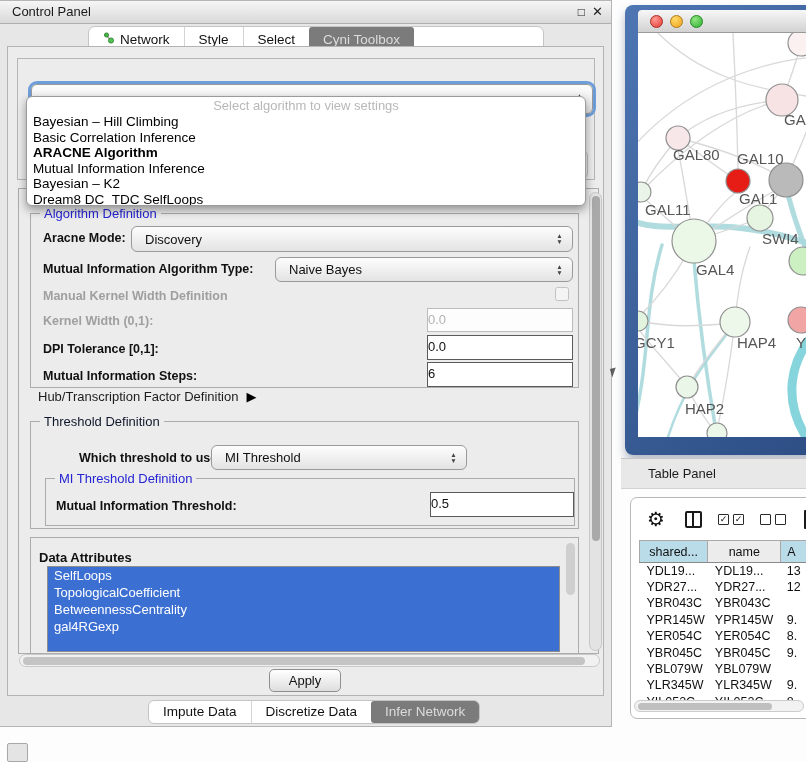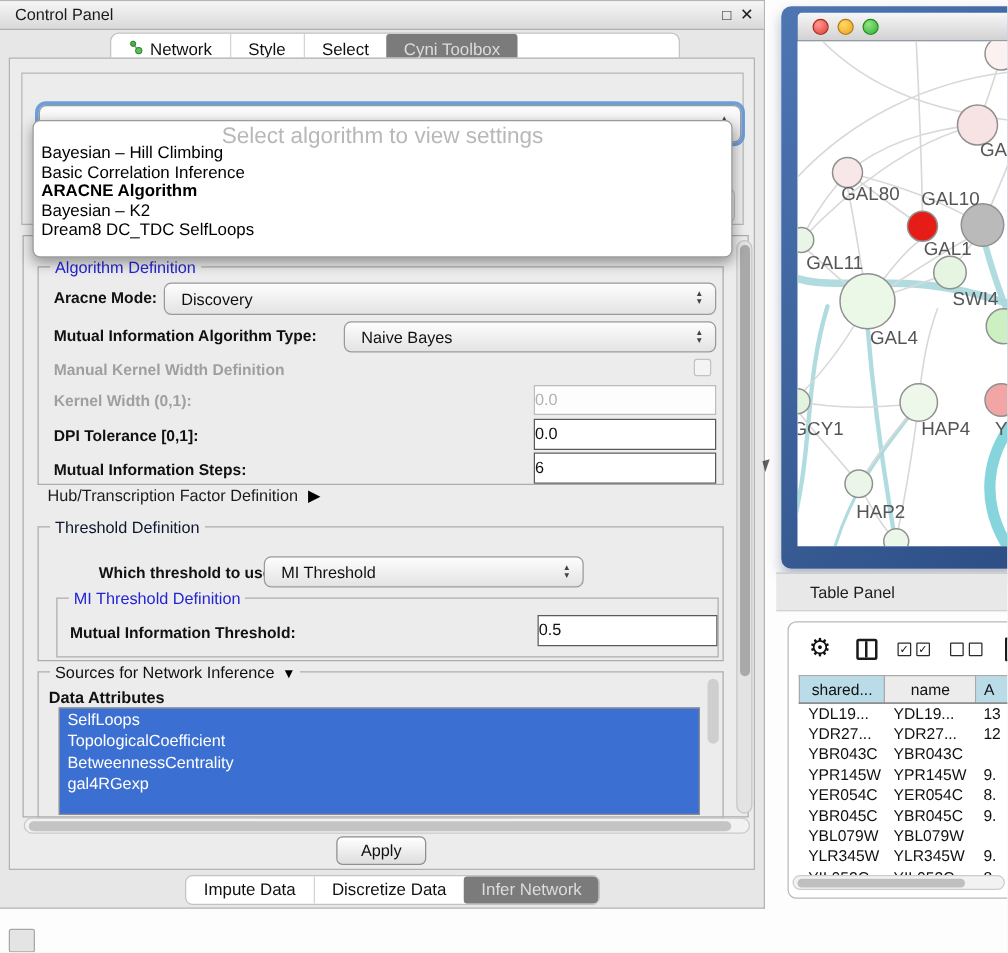--- a/index.html
+++ b/index.html
@@ -44,21 +44,21 @@
   .combo .stepper::after  { content:"▼"; display:block; font-size:6.5px; line-height:6px; }
   .combo-focus { left:23px; top:37px; width:562px; height:30px;
     box-shadow:0 0 0 3px rgba(96,150,216,.9); }
   .combo-net { left:23px; top:103px; width:557px; height:29px; color:#b2b2b2;
     background:#ececec; border-color:#bdbdbd; }
 
   
   .dd-overlay { position:absolute; left:18px; top:49px; width:560px; height:110px;
     background:#ffffff; border:1px solid #9b9b9b; border-radius:6px;
     box-shadow:0 4px 10px rgba(0,0,0,.38); z-index:60; overflow:hidden; }
-  .dd-prompt { text-align:center; color:#b8b8b8; font-size:18px; height:17px; padding-top:1px; }
+  .dd-prompt { text-align:center; color:#b8b8b8; font-size:13px; height:17px; padding-top:1px; }
   .dd-item { font-size:13.5px; color:#000; line-height:15.5px; padding-left:6px; white-space:nowrap; }
   .dd-bold { font-weight:bold; }
 
   
   .fieldset { position:absolute; border:1px solid #acacac; }
   .legend { position:absolute; top:-8px; left:9px; background:#ececec; padding:0 4px;
     font-size:13px; color:#111; white-space:nowrap; }
   .legend.blue { color:#2424d4; }
   .legend.green { color:#0f172a; }
 
@@ -195,20 +195,21 @@
         <span>gal-filtered sif default node</span>
         <span class="stepper"></span>
       </div>
 
       <div class="dd-overlay">
         <div class="dd-prompt">Select algorithm to view settings</div>
         <div id="dd-items">
             <div class="dd-item">Bayesian – Hill Climbing</div>
             <div class="dd-item">Basic Correlation Inference</div>
             <div class="dd-item dd-bold">ARACNE Algorithm</div>
+            <div class="dd-item">Mutual Information Inference</div>
             <div class="dd-item">Bayesian – K2</div>
             <div class="dd-item">Dream8 DC_TDC SelfLoops</div>
           </div>
       </div>
 
       <div class="fieldset settings-fs">
         <span class="legend">Cyni Algorithm Settings</span>
 
         <div class="fs-scroll">
           <div class="thumb"></div>
@@ -256,21 +257,20 @@
           </div>
 
           <div class="fieldset mi-fs">
             <span class="legend blue">MI Threshold Definition</span>
             <span class="row-label" style="left:10px; top:20px;">Mutual Information Threshold:</span>
             <div class="field" style="left:384px; top:13px; width:144px; height:25px;">0.5</div>
           </div>
         </div>
 
         <div class="fieldset src-fs">
-          <span class="legend"><span>Sources for Network Inference</span><span class="tri-down">▼</span></span>
           <span class="row-label" style="left:8px; top:12px; font-size:13px;">Data Attributes</span>
           <div class="attr-list" id="attr-list">
               <div class="attr-item">SelfLoops</div>
               <div class="attr-item">TopologicalCoefficient</div>
               <div class="attr-item">BetweennessCentrality</div>
               <div class="attr-item">gal4RGexp</div>
             </div>
           <div class="attr-scroll">
             <div class="thumb"></div>
           </div>

